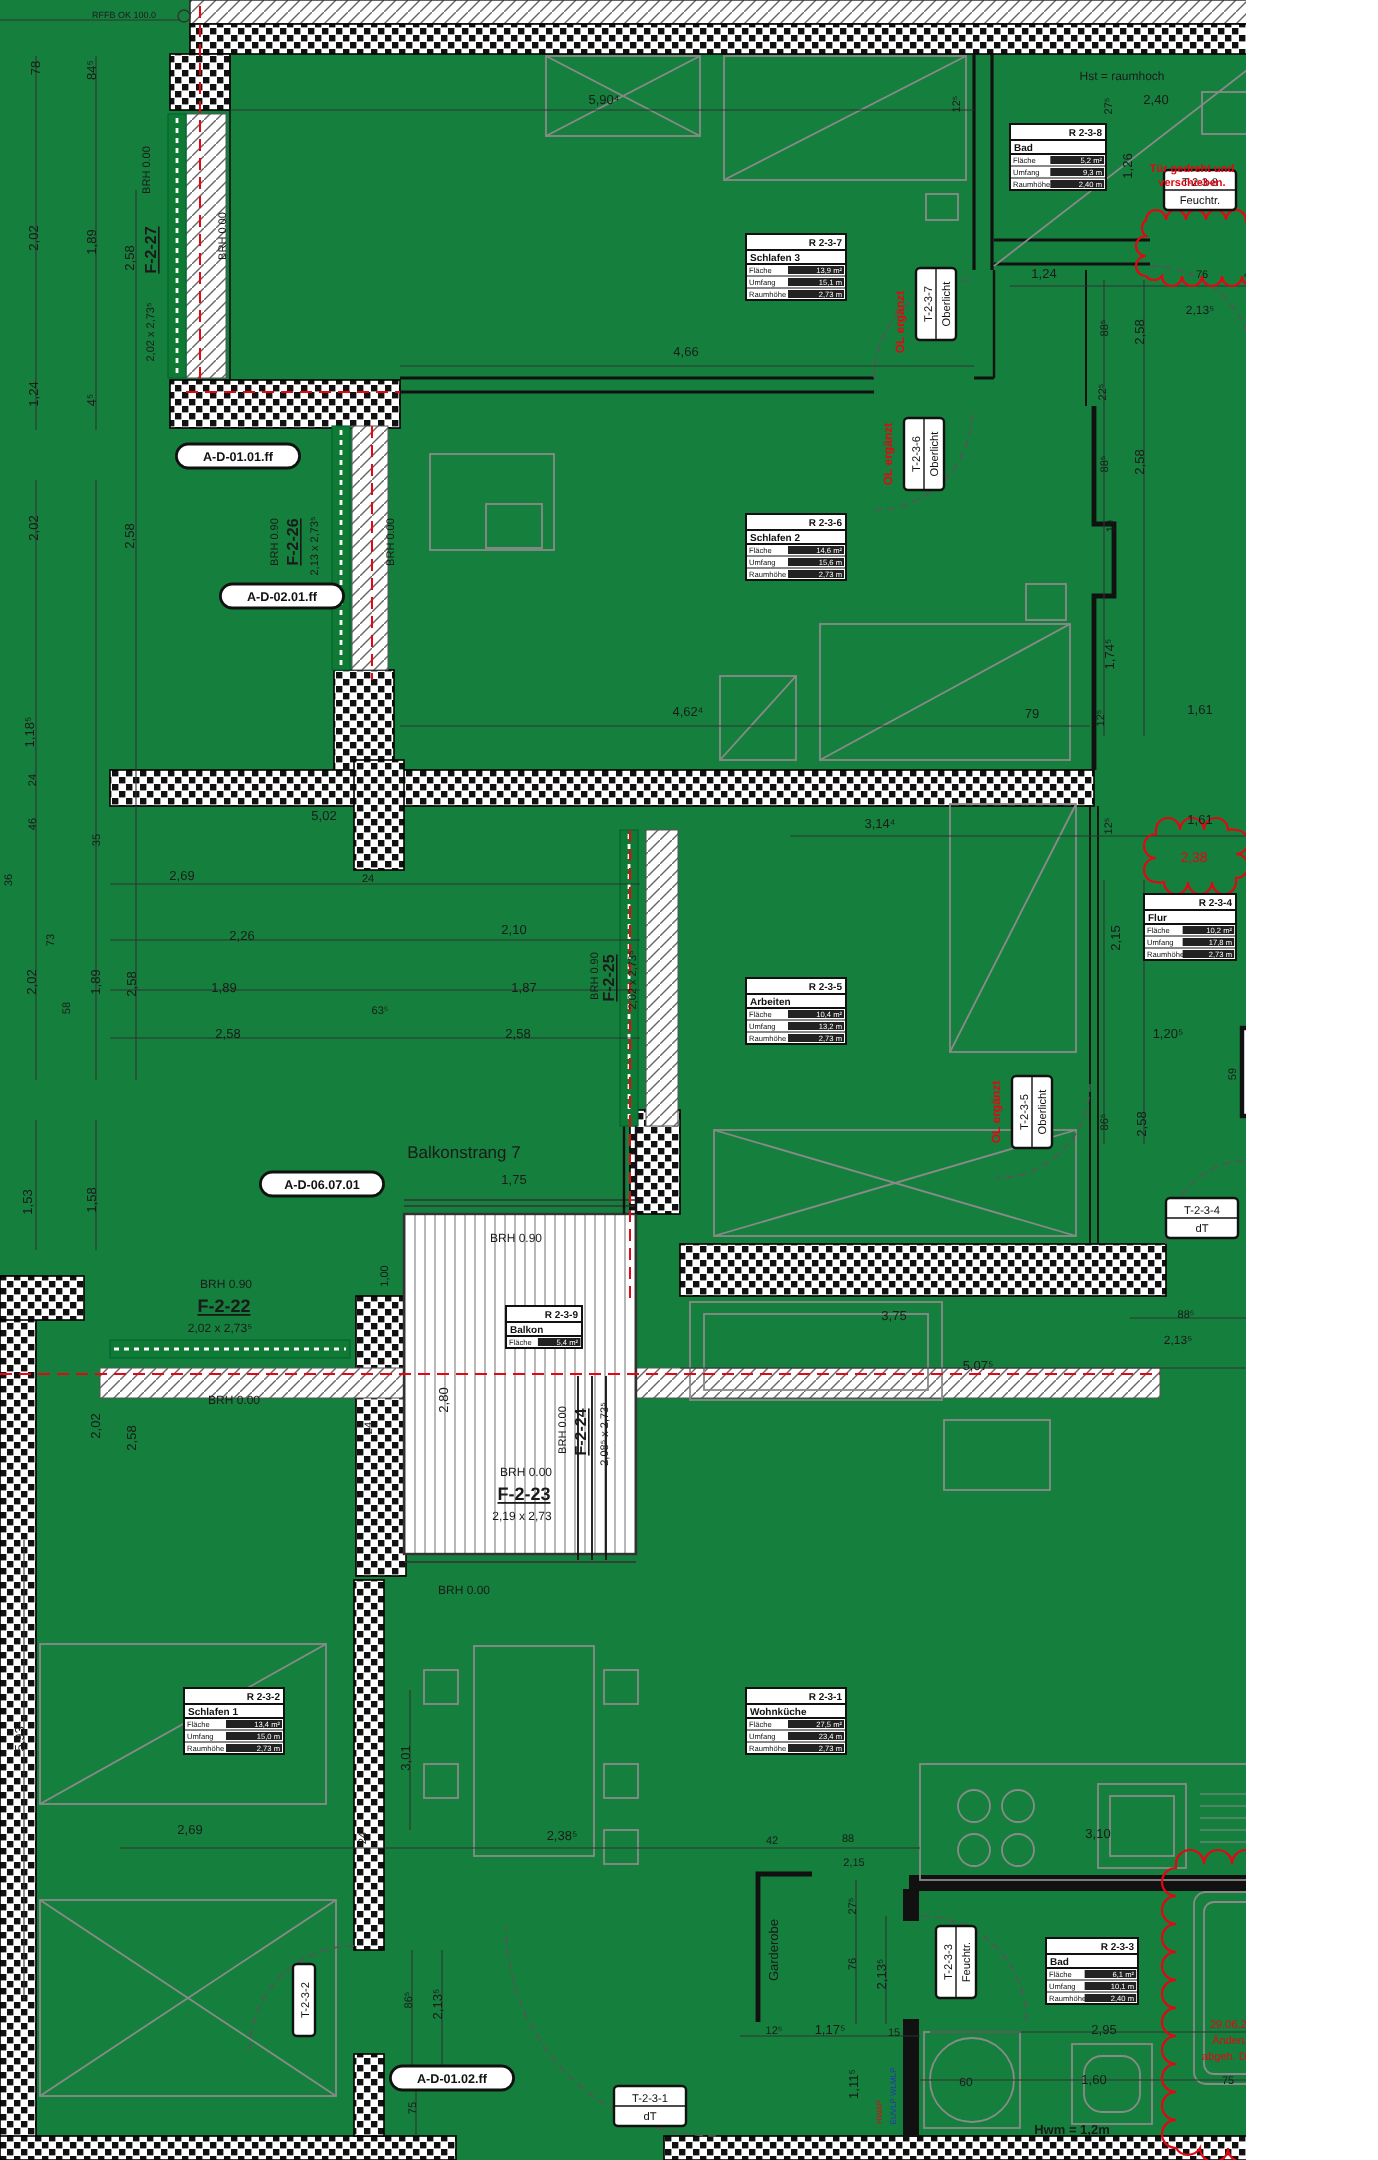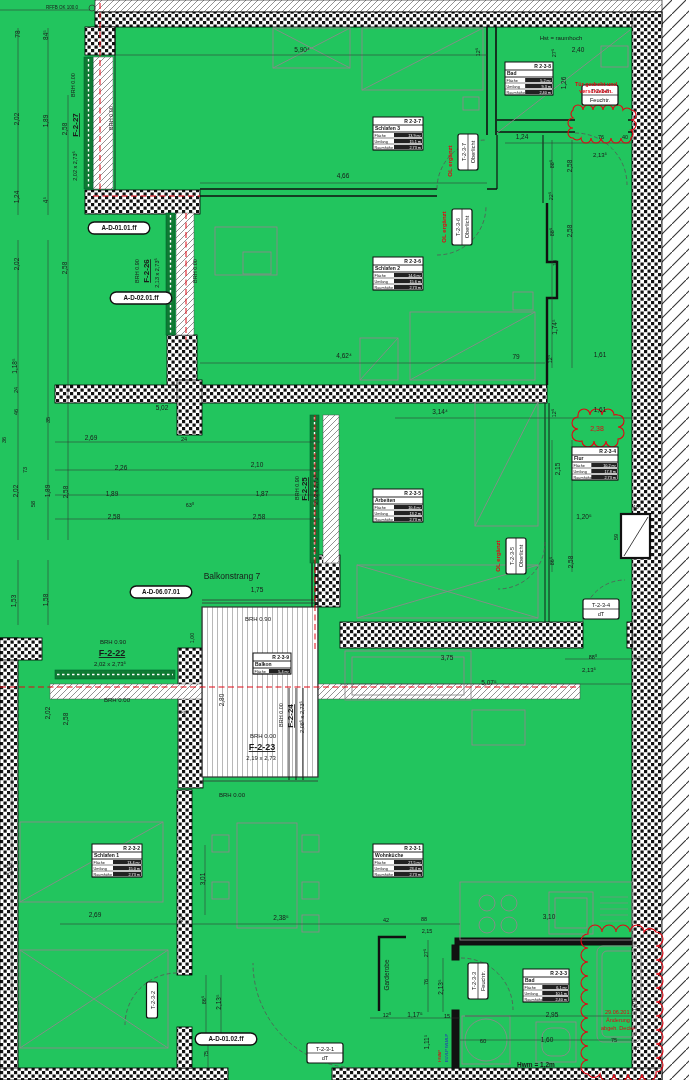--- a/index.html
+++ b/index.html
@@ -1,16 +1,16 @@
 <!DOCTYPE html>
 <html><head>
 <meta charset="utf-8">
 <style>
   html,body{margin:0;padding:0;background:#ffffff;}
-  #plan{position:relative;width:689px;height:1080px;background:#22c55e;overflow:hidden;}
+  #plan{position:relative;width:623px;height:1080px;background:#15803d;overflow:hidden;}
   svg{position:absolute;left:0;top:0;}
   svg text{font-family:"Liberation Sans","DejaVu Sans",sans-serif;}
 </style>
 </head>
 <body>
 
 <div id="plan">
 <svg id="svg" width="689" height="1080" viewBox="0 0 689 1080">
   <defs>
     <pattern id="chk" width="7" height="7" patternUnits="userSpaceOnUse">

